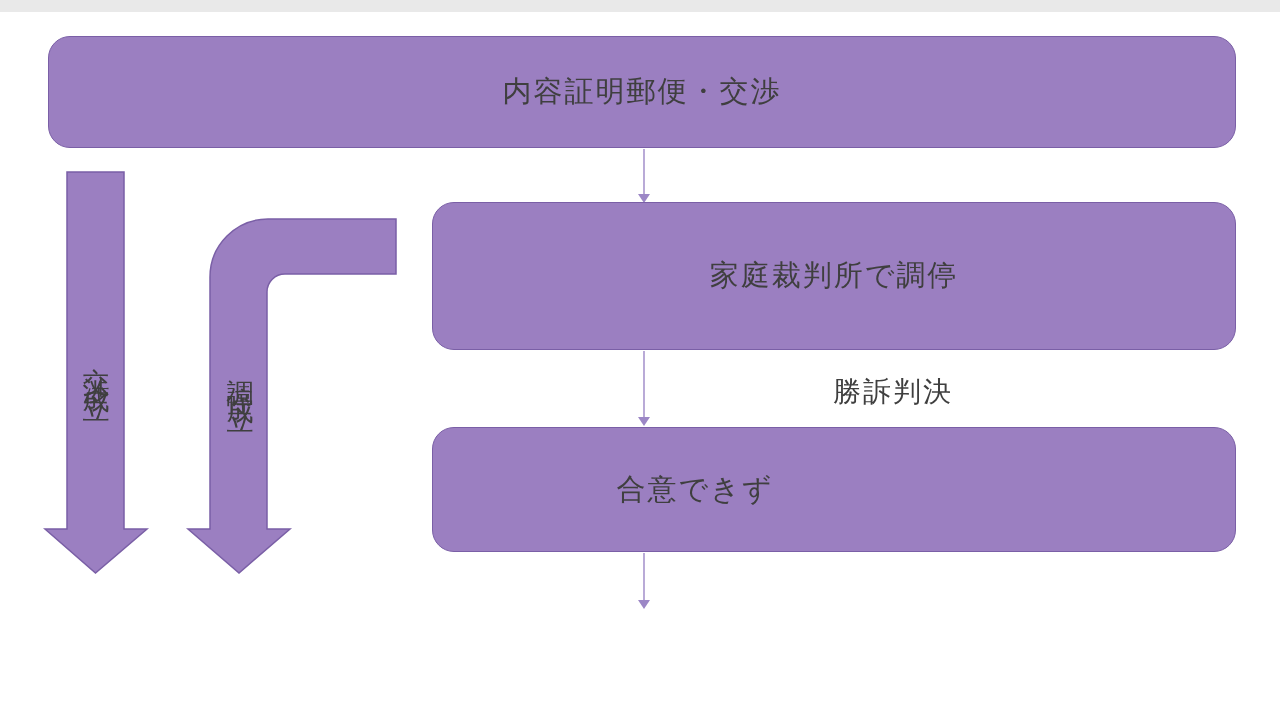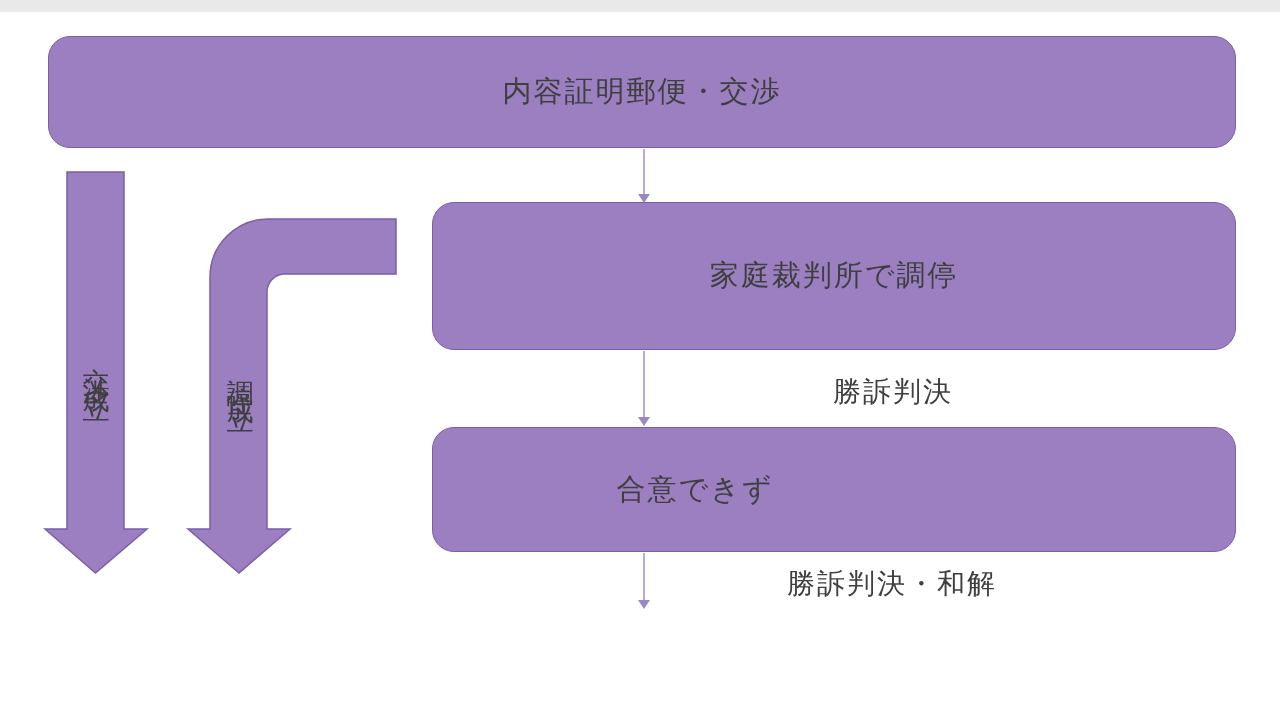--- a/index.html
+++ b/index.html
@@ -102,19 +102,18 @@
   </div>
 
   <div class="node" style="left:432px;top:415px;width:804px;height:125px;">
     <span class="node-label offset-left">合意できず</span>
   </div>
 
 
 
   <div class="edge-label" style="left:833px;top:363px;">勝訴判決</div>
 
-  <div class="edge-label" style="left:787px;top:555px;">勝訴判決・和解</div>
 
   <div class="vlabel" style="left:96px;top:352px;">交渉成立</div>
 
   <div class="vlabel" style="left:240px;top:363px;">調停成立</div>
 
 </div>
 
 </body></html>

